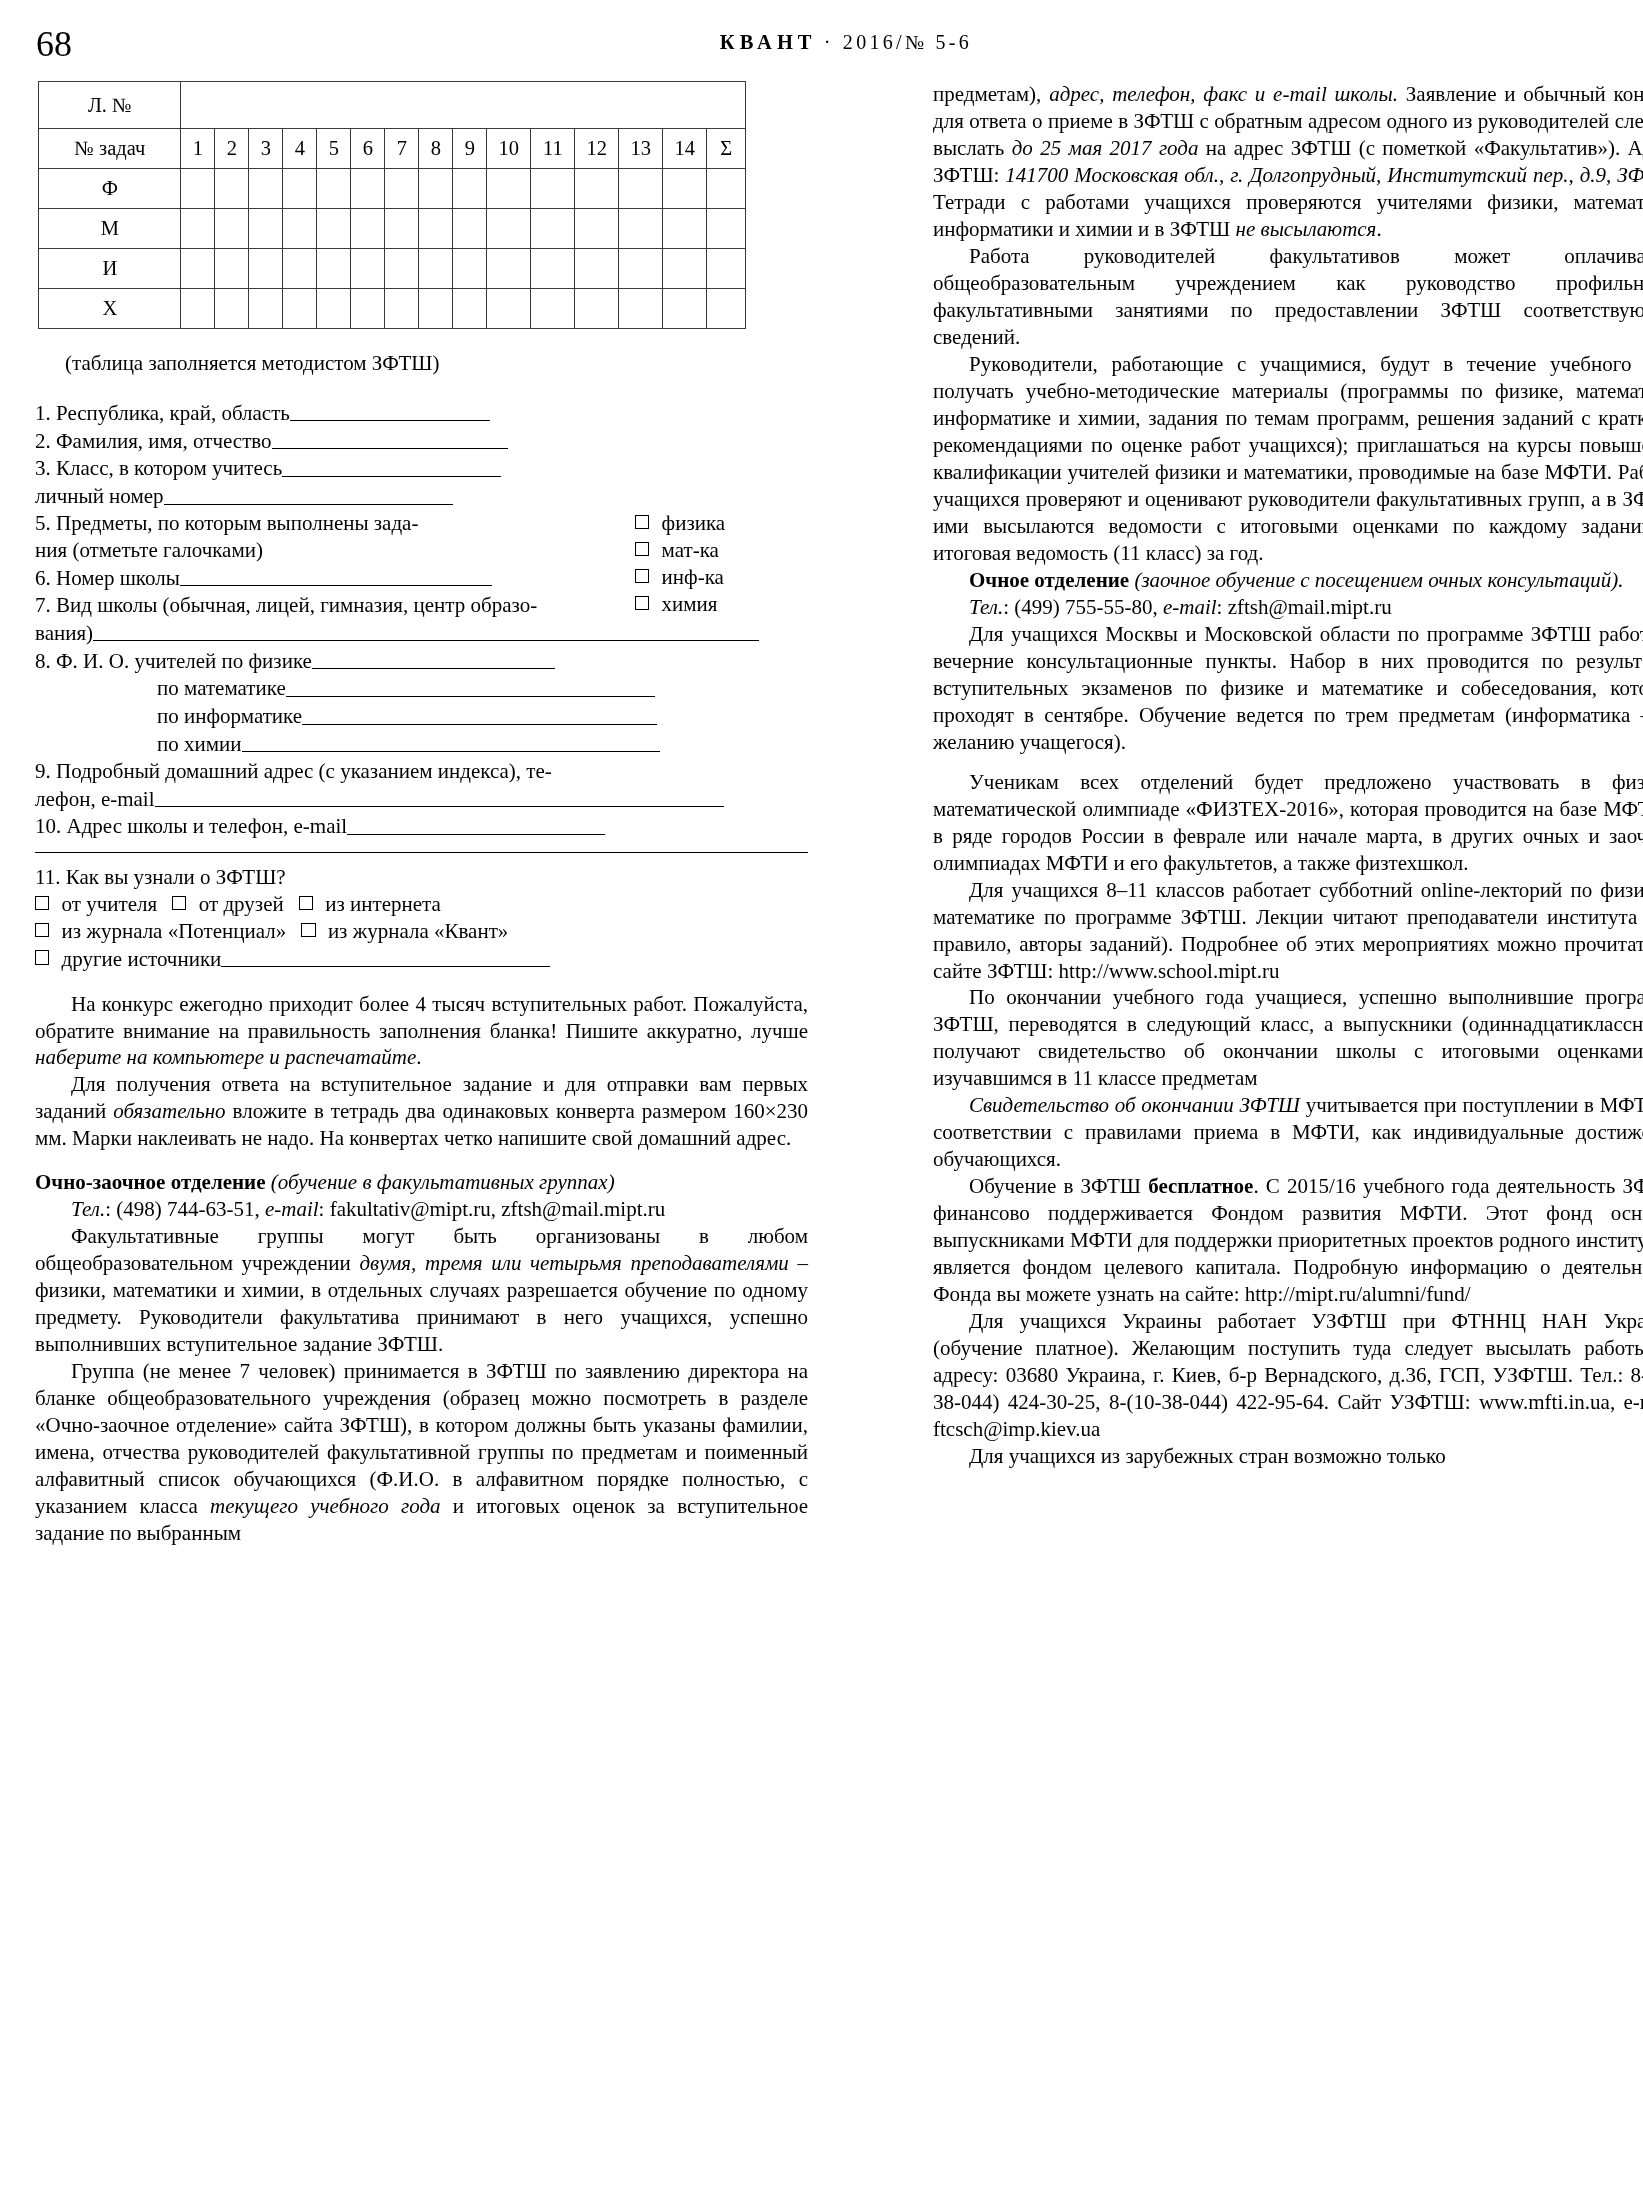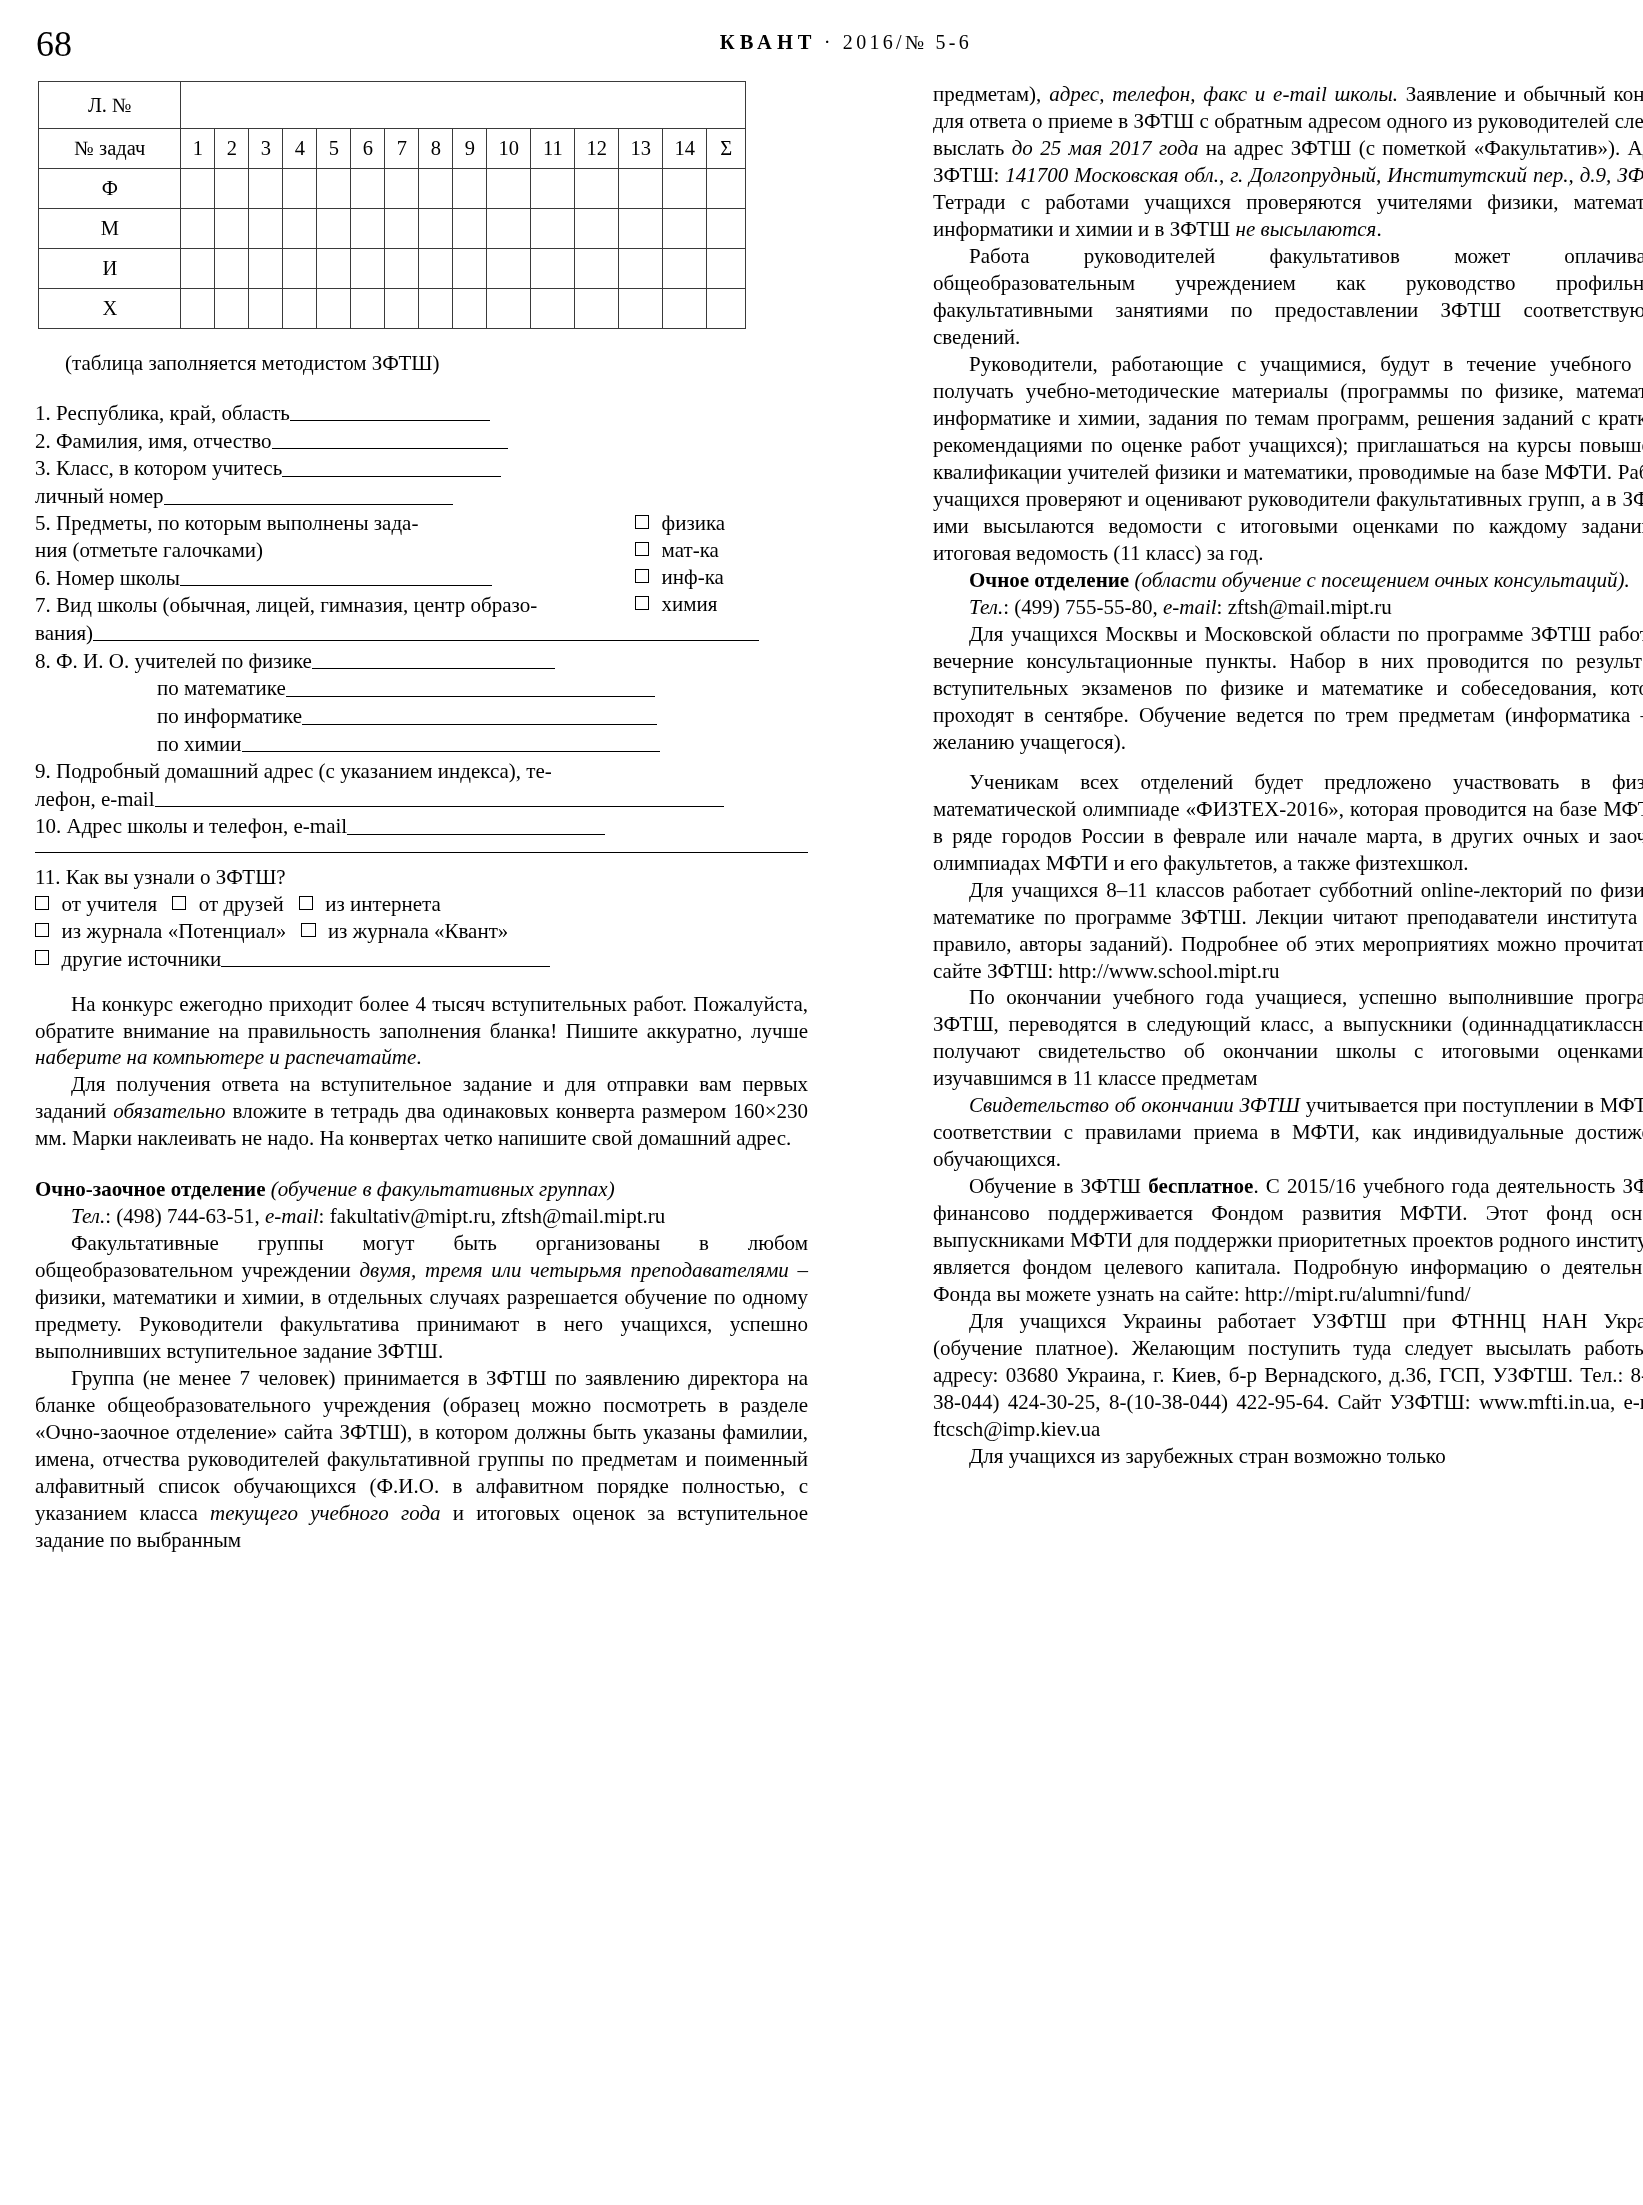--- a/index.html
+++ b/index.html
@@ -375,38 +375,38 @@
         <span class="chk"></span><span>другие источники</span><span class="fill" style="width:329px"></span>
       </div>
     </div>
 
     <div class="spacer-20"></div>
 
     <p><span>На конкурс ежегодно приходит более 4 тысяч вступительных работ. Пожалуйста, обратите внимание на правильность заполнения бланка! Пишите аккуратно, лучше </span><span class="it">наберите на компьютере и распечатайте</span><span>.</span></p>
 
     <p><span>Для получения ответа на вступительное задание и для отправки вам первых заданий </span><span class="it">обязательно</span><span> вложите в тетрадь два одинаковых конверта размером  160×230  мм. Марки наклеивать не надо. На конвертах четко напишите свой домашний адрес.</span></p>
 
-    <p class="noind" style="margin-top:24px"><span class="bd">Очно-заочное отделение</span> <span class="it">(обучение в факультативных группах)</span></p>
+    <p class="noind" style="margin-top:17px"><span class="bd">Очно-заочное отделение</span> <span class="it">(обучение в факультативных группах)</span></p>
 
     <p><span class="it">Тел.</span><span>: (498) 744-63-51,</span> <span class="it">e-mail</span><span>: fakultativ@mipt.ru, zftsh@mail.mipt.ru</span></p>
 
     <p><span>Факультативные группы могут быть организованы в любом общеобразовательном учреждении </span><span class="it">двумя, тремя или четырьмя преподавателями</span><span> – физики, математики и химии, в отдельных случаях разрешается обучение по одному предмету. Руководители факультатива принимают в него учащихся, успешно выполнивших вступительное задание ЗФТШ.</span></p>
 
     <p><span>Группа (не менее 7 человек) принимается в ЗФТШ по заявлению директора на бланке общеобразовательного учреждения (образец можно посмотреть в разделе «Очно-заочное отделение» сайта ЗФТШ), в котором должны быть указаны фамилии, имена, отчества руководителей факультативной группы по предметам и поименный алфавитный список обучающихся (Ф.И.О. в алфавитном порядке полностью, с указанием класса </span><span class="it">текущего учебного года</span><span> и итоговых оценок за вступительное задание по выбранным</span></p>
   </div>
 
   <div class="col col-right">
 
     <p class="noind"><span>предметам), </span><span class="it">адрес, телефон, факс и e-mail школы.</span><span> Заявление и обычный конверт для ответа о приеме в ЗФТШ с обратным адресом одного из руководителей следует выслать </span><span class="it">до 25 мая 2017 года</span><span> на адрес ЗФТШ (с пометкой «Факультатив»). Адрес ЗФТШ: </span><span class="it">141700 Московская обл., г. Долгопрудный, Институтский пер., д.9, ЗФТШ</span><span>. Тетради с работами учащихся проверяются учителями физики, математики, информатики и химии и в ЗФТШ </span><span class="it">не высылаются</span><span>.</span></p>
 
     <p>Работа руководителей факультативов может оплачиваться общеобразовательным учреждением как руководство профильными факультативными занятиями по предоставлении ЗФТШ соответствующих сведений.</p>
 
     <p>Руководители, работающие с учащимися, будут в течение учебного года получать учебно-методические материалы (программы по физике, математике, информатике и химии, задания по темам программ, решения заданий с краткими рекомендациями по оценке работ учащихся); приглашаться на курсы повышения квалификации учителей физики и математики, проводимые на базе МФТИ. Работы учащихся проверяют и оценивают руководители факультативных групп, а в ЗФТШ ими высылаются ведомости с итоговыми оценками по каждому заданию и итоговая ведомость (11 класс) за год.</p>
 
-    <p><span class="bd">Очное отделение</span> <span class="it">(области обучение с посещением очных консультаций).</span></p>
+    <p><span class="bd">Очное отделение</span> <span class="it">(заочное обучение с посещением очных консультаций).</span></p>
 
     <p><span class="it">Тел.</span><span>: (499) 755-55-80, </span><span class="it">e-mail</span><span>: zftsh@mail.mipt.ru</span></p>
 
     <p>Для учащихся Москвы и Московской области по программе ЗФТШ работают вечерние консультационные пункты. Набор в них проводится по результатам вступительных экзаменов по физике и математике и собеседования, которые проходят в сентябре. Обучение ведется по трем предметам (информатика – по желанию учащегося).</p>
 
     <div class="spacer-14"></div>
 
     <p>Ученикам всех отделений будет предложено участвовать в физико-математической олимпиаде «ФИЗТЕХ-2016», которая проводится на базе МФТИ и в ряде городов России в феврале или начале марта, в других очных и заочных олимпиадах МФТИ и его факультетов, а также физтехшкол.</p>
 
     <p>Для учащихся 8–11 классов работает субботний online-лекторий по физике и математике по программе ЗФТШ. Лекции читают преподаватели института (как правило, авторы заданий). Подробнее об этих мероприятиях можно прочитать на сайте ЗФТШ: http://www.school.mipt.ru</p>

